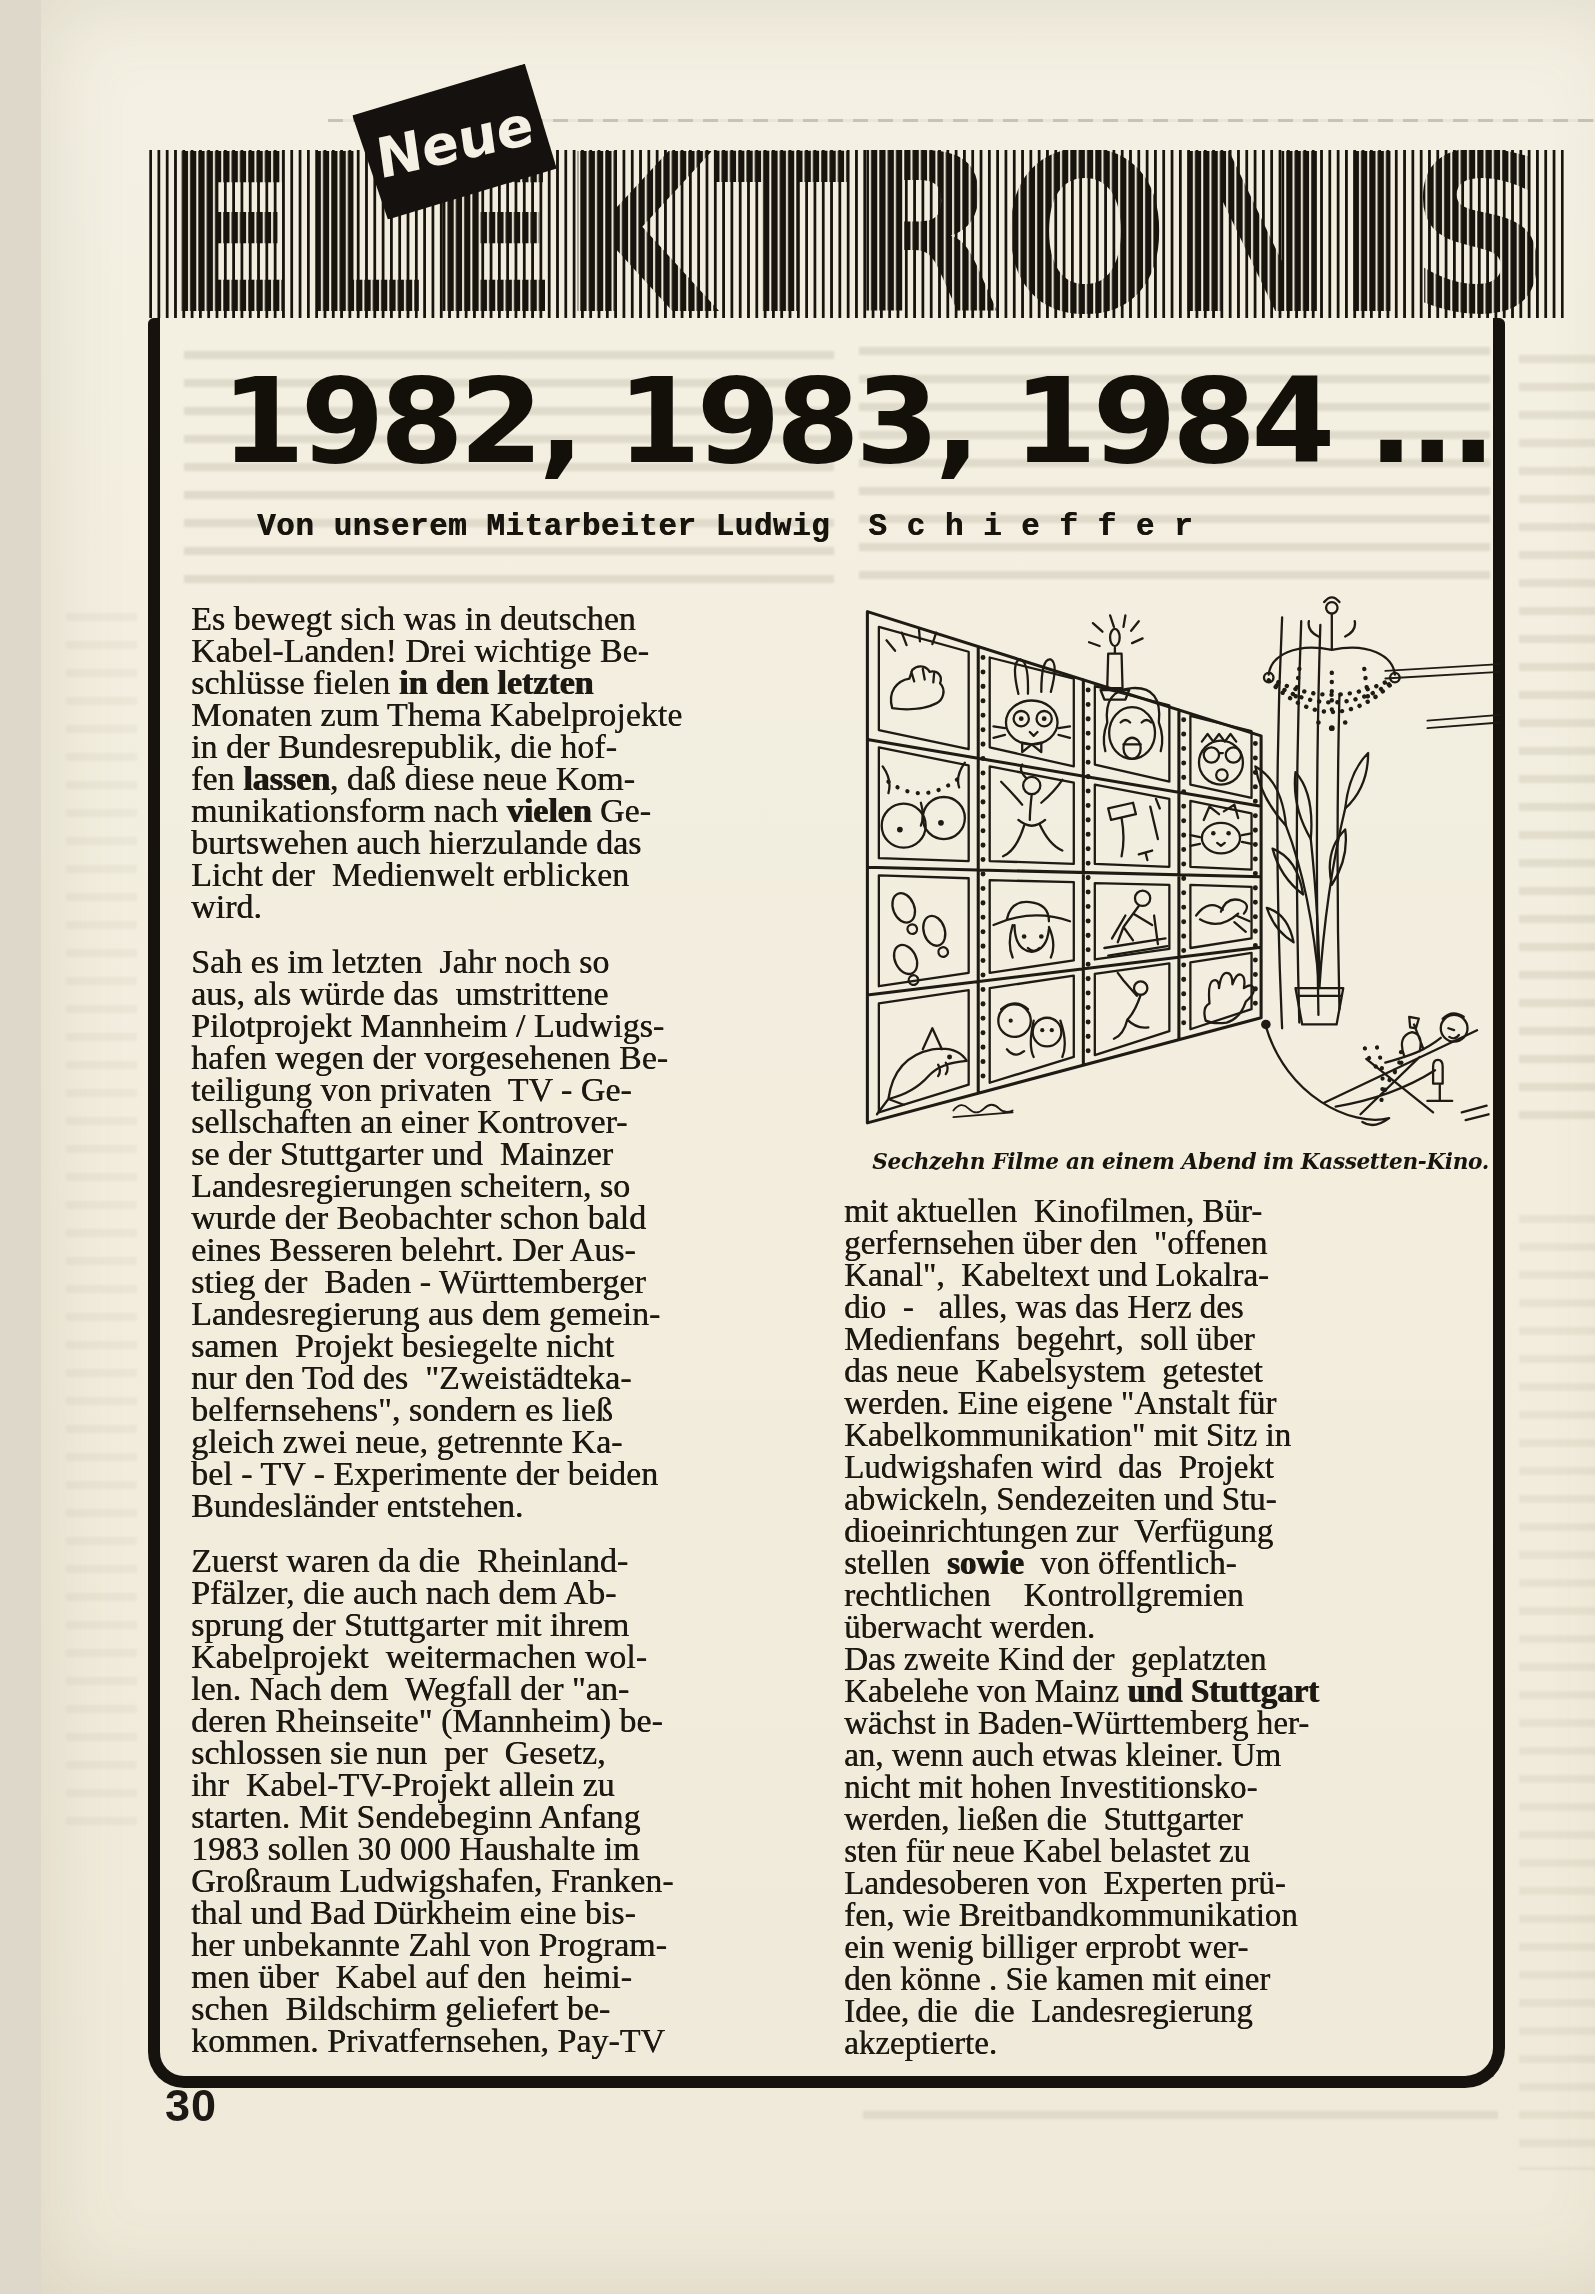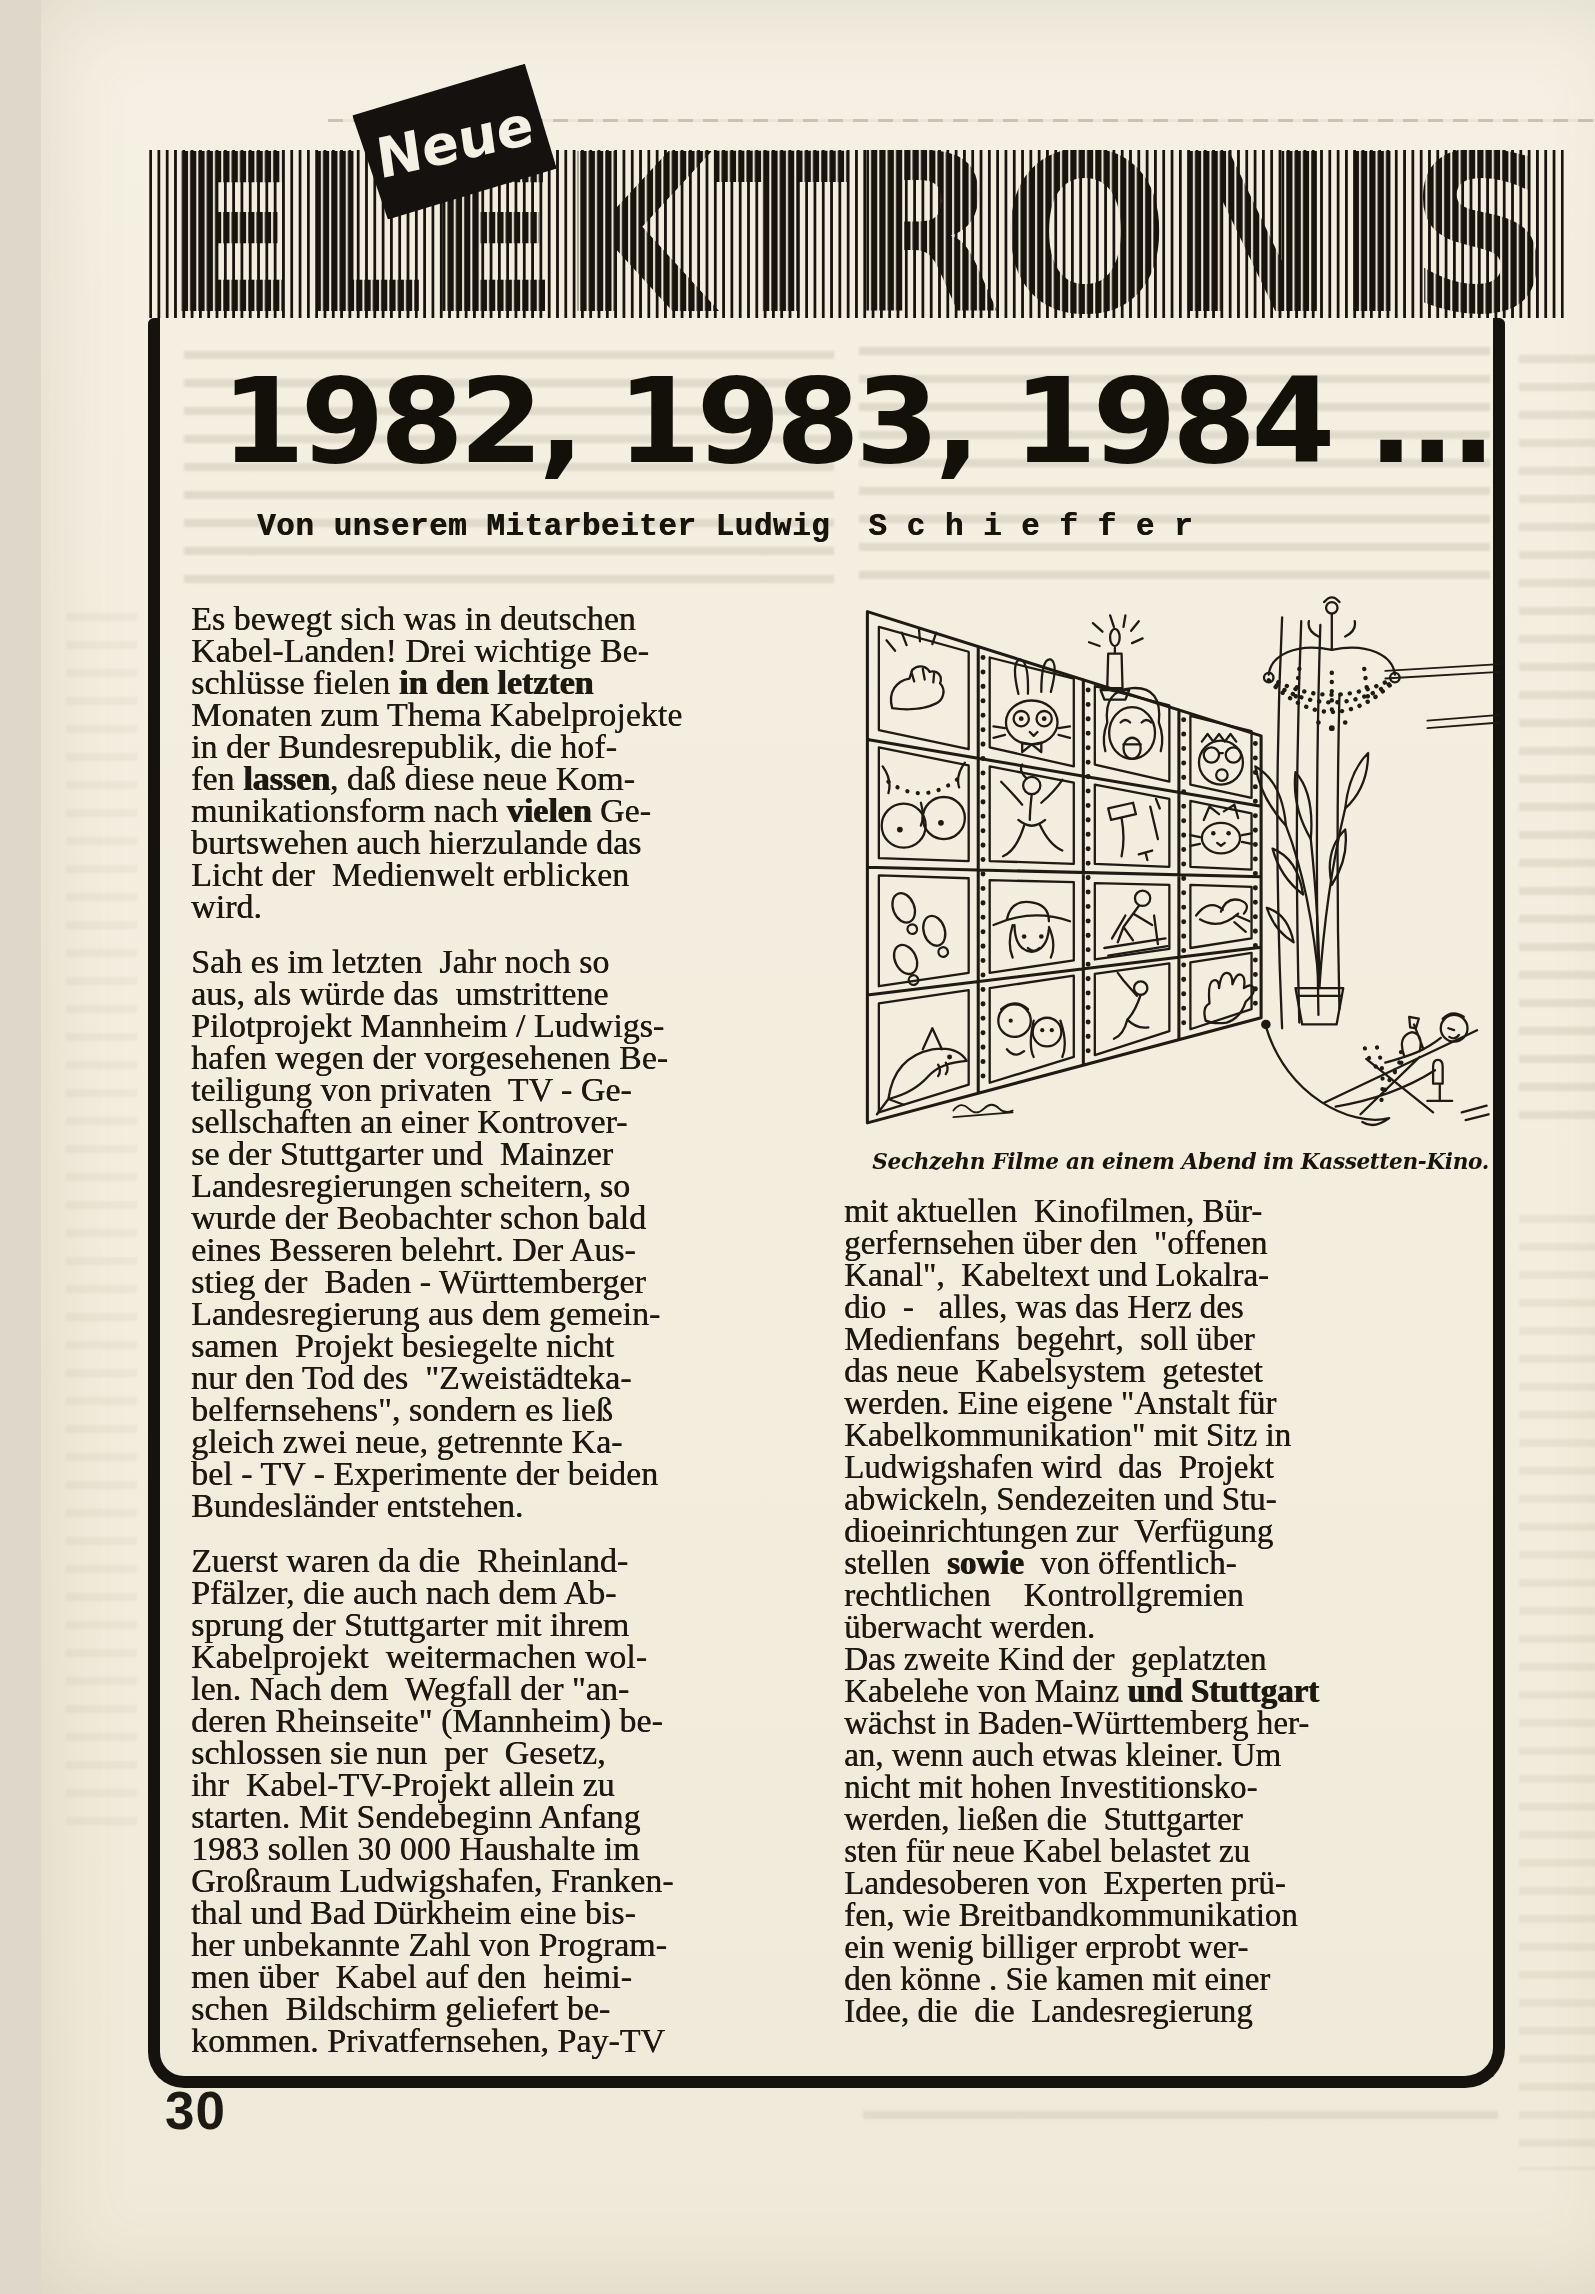--- a/index.html
+++ b/index.html
@@ -48,21 +48,21 @@
   #illu .dots{stroke-width:5.2;stroke-dasharray:.1 15;}
   #illu .dots2{stroke-width:4.4;stroke-dasharray:.1 11;}
   #illu .beads{stroke-width:4.6;stroke-dasharray:.1 9.5;}
   #illu .thin{stroke-width:1.9;}
   #illu .ink{fill:#1e1a14;stroke:none;}
   #caption{position:absolute;left:817px;top:1147px;width:478px;text-align:center;white-space:nowrap;
            font-family:"DejaVu Serif",serif;font-style:italic;font-weight:bold;font-size:23px;
            letter-spacing:-0.4px;color:#17130d;transform:scaleX(.94);transform-origin:center top;}
   
   #pagenum{position:absolute;left:124px;top:2080px;font-family:"Liberation Sans",sans-serif;
-           font-weight:bold;font-size:53px;color:#1d1914;letter-spacing:1px;}
+           font-weight:bold;font-size:45px;color:#1d1914;letter-spacing:1px;}
   #edge-shadow{position:absolute;right:0;top:0;width:11.5px;height:2294px;
                background:linear-gradient(90deg,rgba(0,0,0,0) 0,rgba(85,72,48,.28) 70%,rgba(85,72,48,.1) 100%);}
   #edge-line{position:absolute;right:25px;top:287px;width:1.9px;height:2007px;background:rgba(90,78,52,.14);filter:blur(1px);}
 </style>
 </head>
 <body>
 
 <div id="scan">
 
   <div class="bleed" style="left:143px;top:331px;width:650px;height:260px;"></div>
@@ -181,20 +181,21 @@
         <div class="tline"><span>wächst in Baden-Württemberg her-</span></div>
         <div class="tline"><span>an, wenn auch etwas kleiner. Um</span></div>
         <div class="tline"><span>nicht mit hohen Investitionsko-</span></div>
         <div class="tline"><span>werden, ließen die  Stuttgarter</span></div>
         <div class="tline"><span>sten für neue Kabel belastet zu</span></div>
         <div class="tline"><span>Landesoberen von  Experten prü-</span></div>
         <div class="tline"><span>fen, wie Breitbandkommunikation</span></div>
         <div class="tline"><span>ein wenig billiger erprobt wer-</span></div>
         <div class="tline"><span>den könne . Sie kamen mit einer</span></div>
         <div class="tline"><span>Idee, die  die  Landesregierung</span></div>
+        <div class="tline"><span>akzeptierte.</span></div>
       </div>
     </div>
 
   <svg id="illu" width="646" height="566" viewBox="0 0 676 592">
 
     <path class="thick" d="M14,34 L426,164 L426,459 L14,569 Z M14,167.75 L426,237.75 M14,301.5 L426,311.5 M14,435.25 L426,385.25 M130,70.6 L130,538 M240,105.3 L240,508.7 M340,136.8 L340,482"></path>
     <path class="dots" d="M135,82 L135,528 M245,116 L245,498 M345,147 L345,472 M420,172 L420,450"></path>
 
     <path d="M26,50 L120,76 L120,178 L26,158 Z M142,82 L230,104 L230,196 L142,176 Z M252,112 L330,132 L330,212 L252,194 Z M352,143 L416,159 L416,229 L352,215 Z M26,176 L120,195 L120,295 L26,292 Z M142,196 L230,213 L230,298 L142,295 Z M252,215 L330,230 L330,301 L252,298 Z M352,232 L416,245 L416,304 L352,301 Z M26,310 L120,313 L120,412 L26,426 Z M142,315 L230,317 L230,399 L142,412 Z M252,318 L330,320 L330,387 L252,398 Z M352,320 L416,322 L416,376 L352,386 Z M26,444 L120,430 L120,529 L26,558 Z M142,428 L230,415 L230,500 L142,527 Z M252,413 L330,402 L330,473 L252,498 Z M352,401 L416,391 L416,450 L352,471 Z"></path>
 

